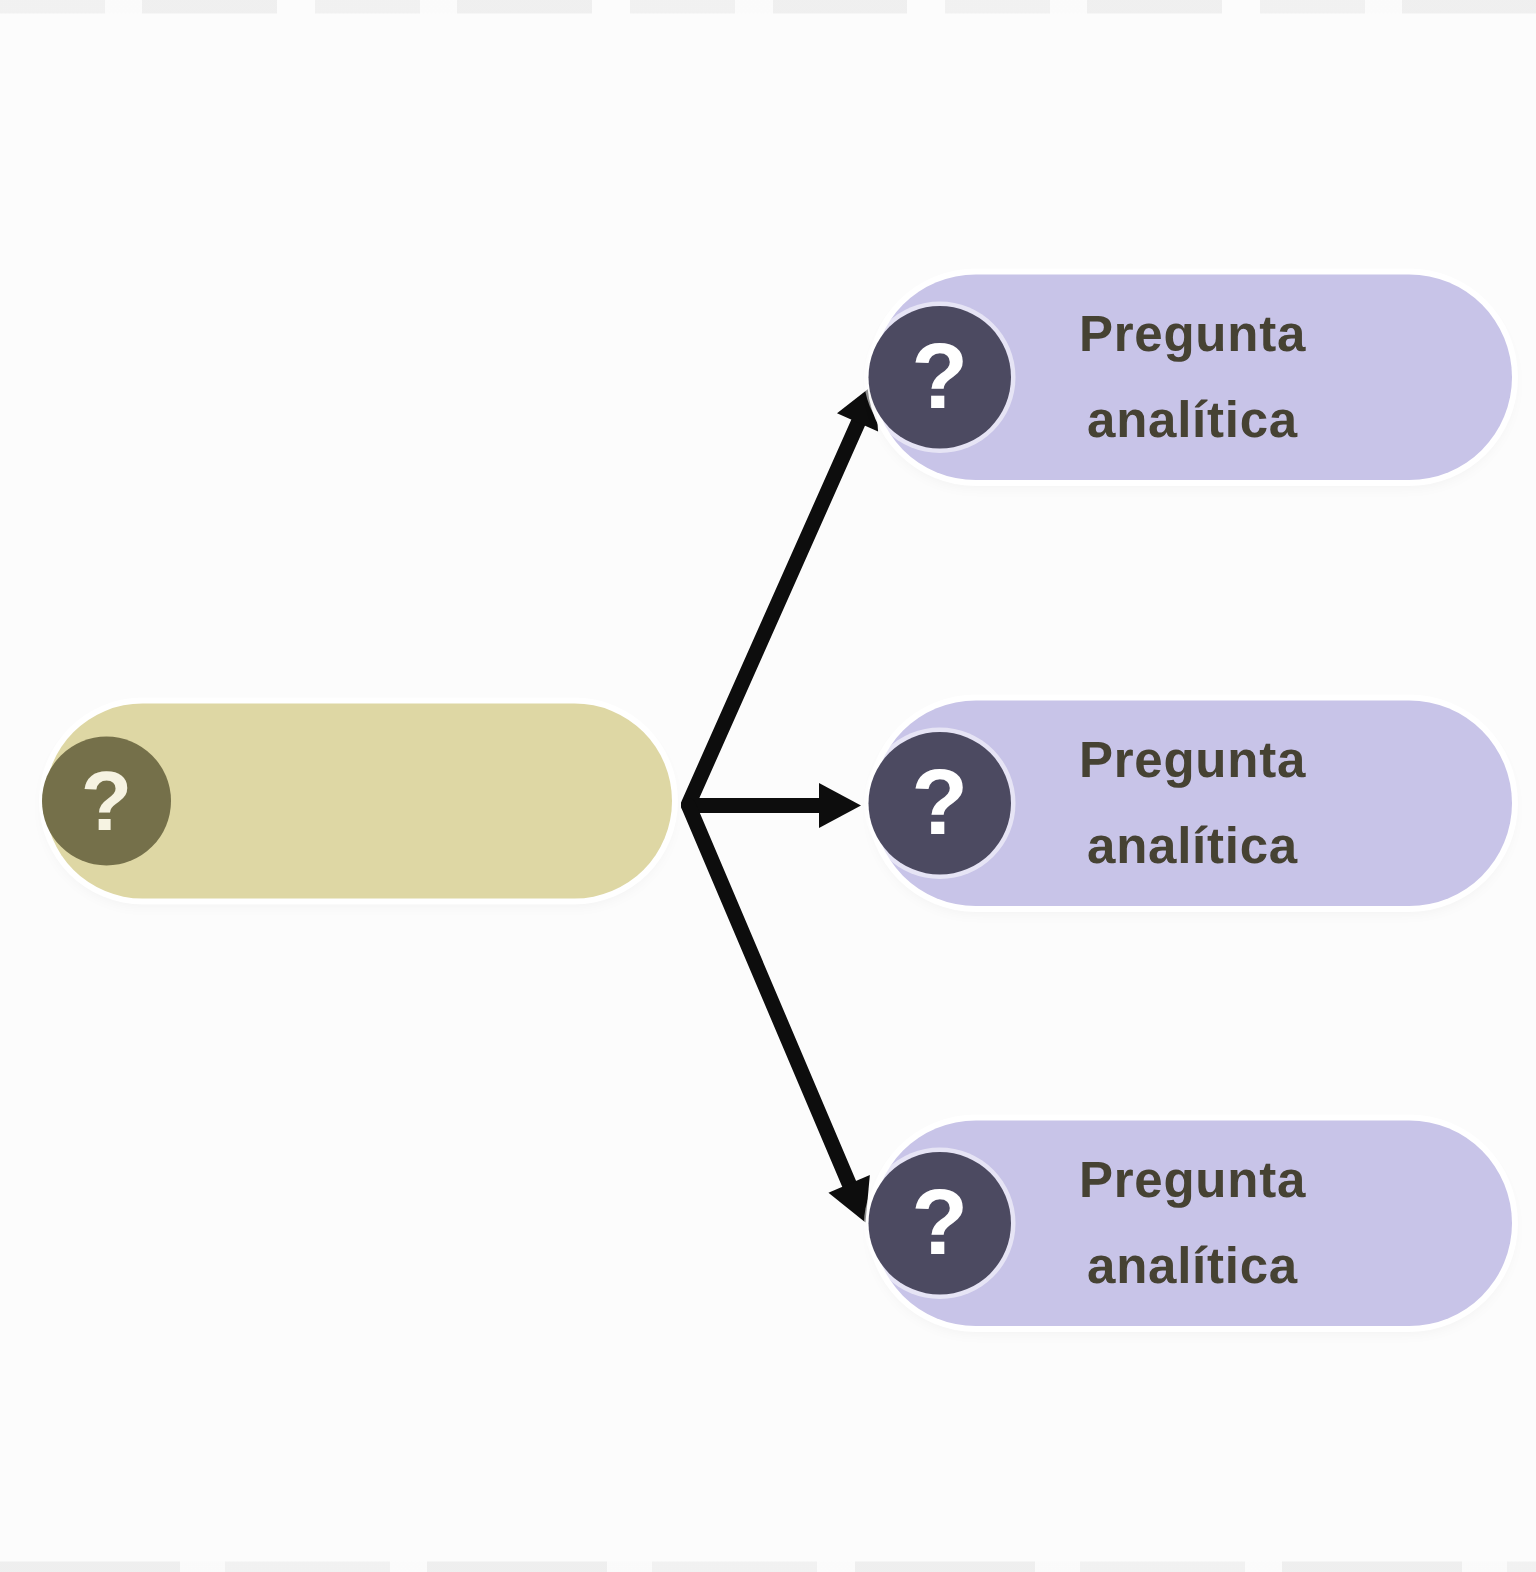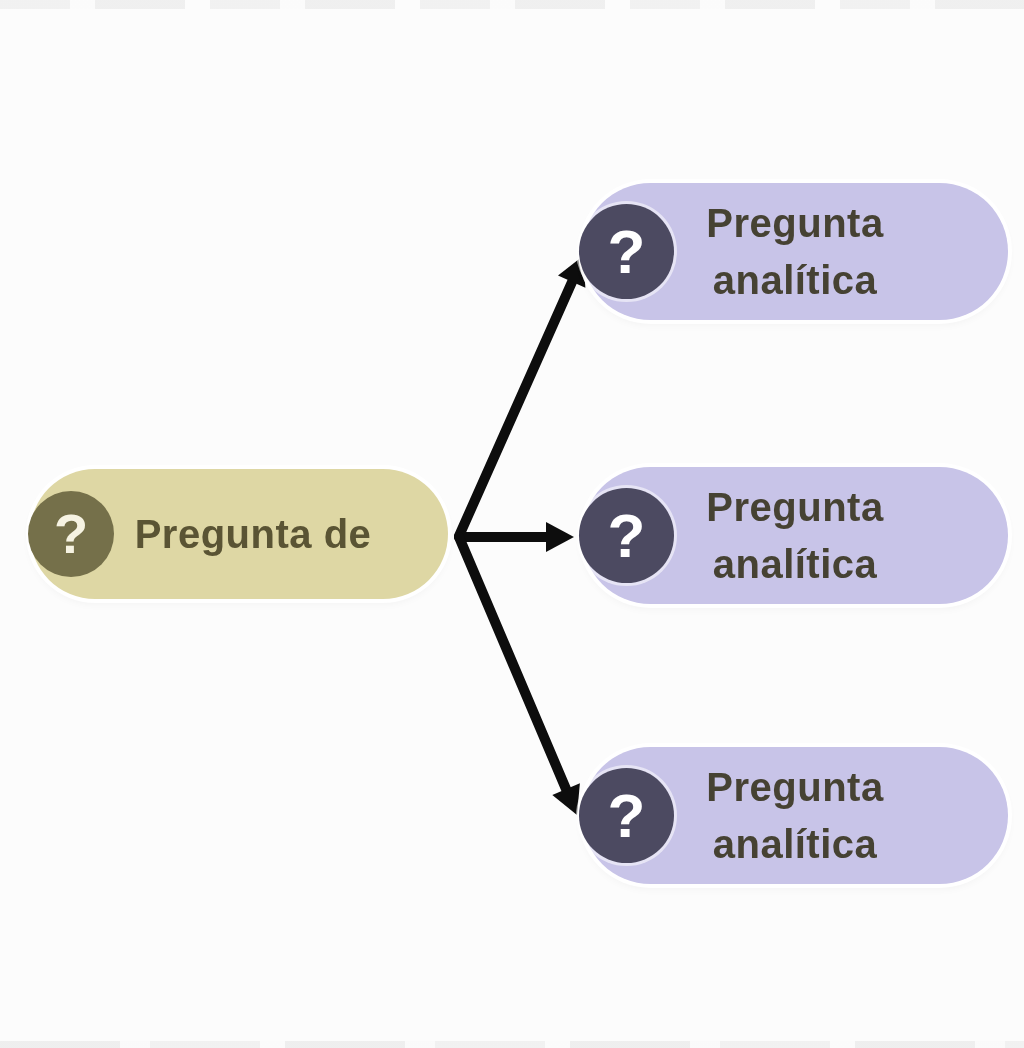--- a/index.html
+++ b/index.html
@@ -94,21 +94,21 @@
     top: 21px;
     width: 95px;
     height: 95px;
     background: #4c4a61;
     color: #ffffff;
     font-size: 62px;
     box-shadow: 0 0 0 3px rgba(255,255,255,0.55);
   }
   .label {
     font-weight: 700;
-    font-size: 40px;
+    font-size: 34px;
     line-height: 57px;
     text-align: center;
     letter-spacing: 0.5px;
   }
   .pill.root .label {
     color: #5a5434;
     margin-left: 28px;
   }
   .pill.child .label {
     color: #464233;
@@ -132,21 +132,20 @@
 
     <line x1="459" y1="537" x2="566" y2="789" stroke="#0d0d0d" stroke-width="10" stroke-linecap="round"></line>
     <polygon points="577,815 552.3,795.1 579.9,783.3" fill="#0d0d0d"></polygon>
   </svg>
 
   <div class="pill root">
     <div class="circle">
       <span>?</span>
     </div>
     <div class="label">
-      <div>Pregunta de</div>
     </div>
   </div>
 
   <div class="pill child c1">
     <div class="circle">
       <span>?</span>
     </div>
     <div class="label">
       <div>Pregunta</div>
       <div>analítica</div>

